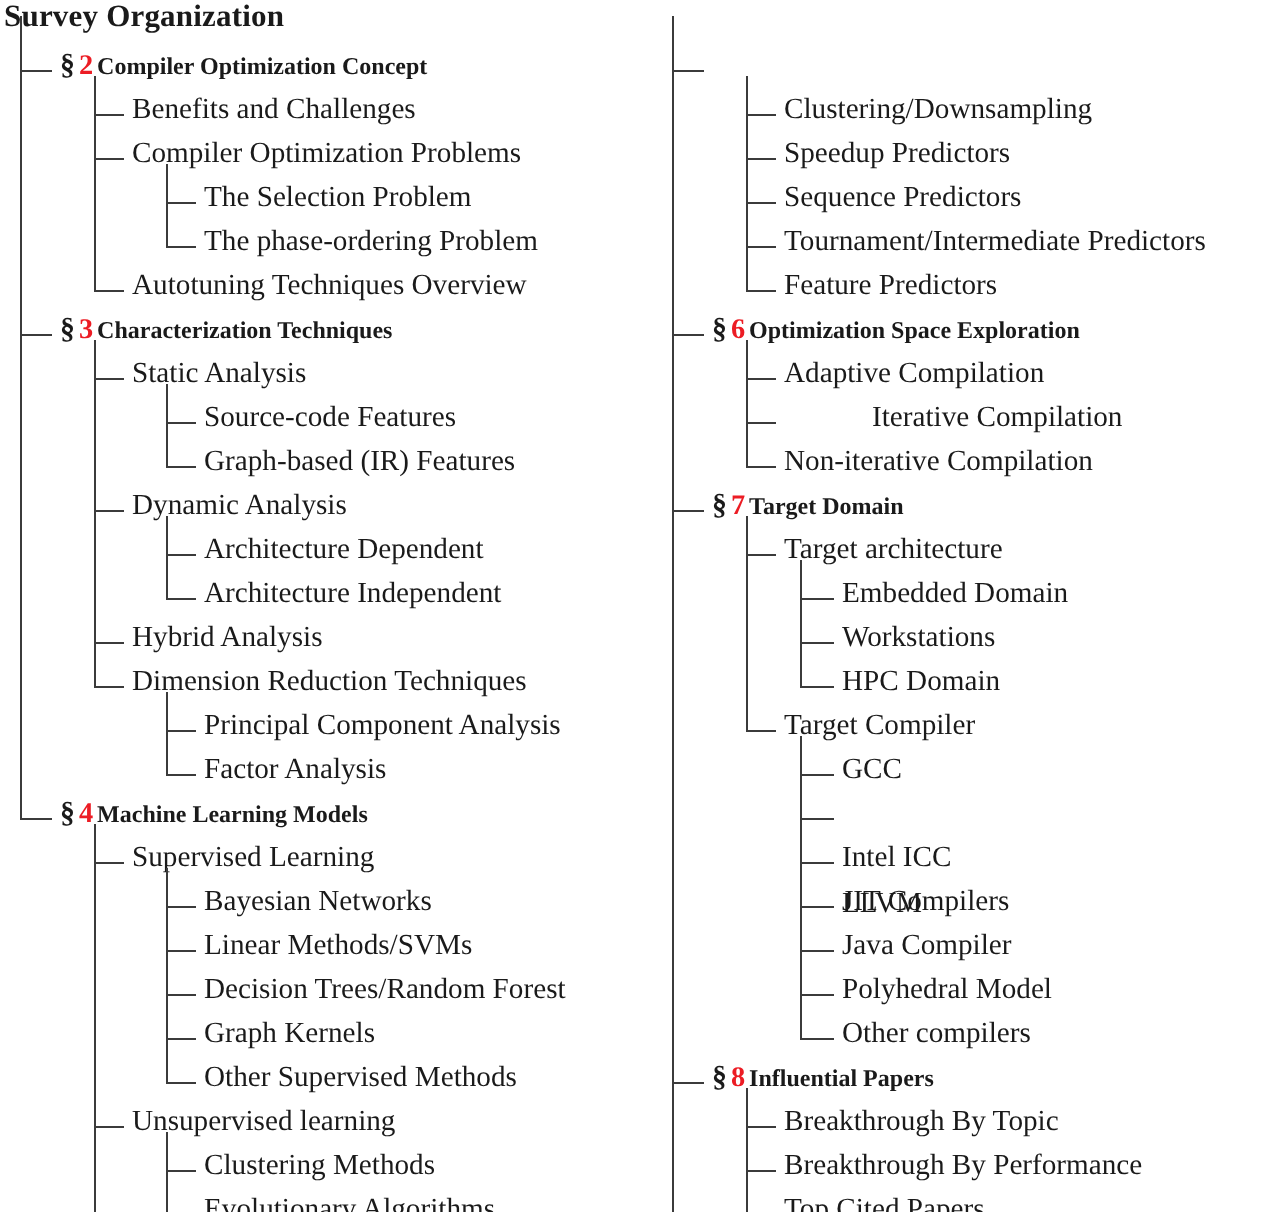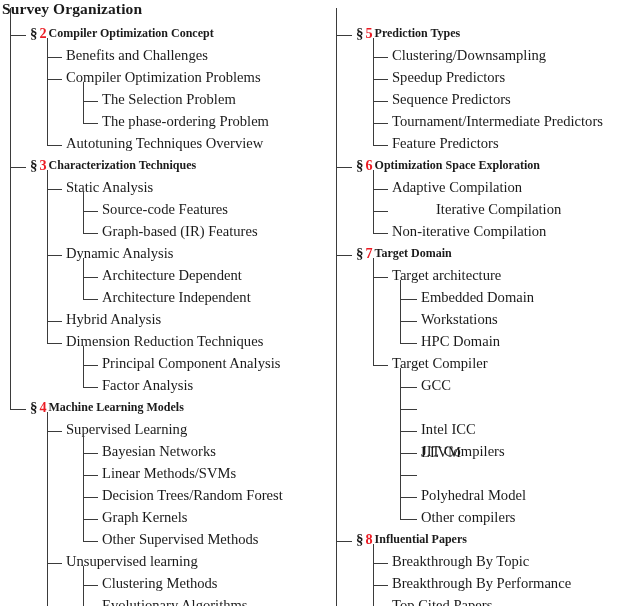--- a/index.html
+++ b/index.html
@@ -138,21 +138,20 @@
     <div class="hline" style="left: 83px; top: 585px; width: 15px; background: rgb(59, 59, 59);"></div>
     <div class="vline" style="left: 47px; top: 412px; height: 217px; background: rgb(59, 59, 59);"></div>
     <div class="hline" style="left: 47px; top: 431px; width: 15px; background: rgb(59, 59, 59);"></div>
     <div class="hline" style="left: 47px; top: 563px; width: 15px; background: rgb(59, 59, 59);"></div>
     <div class="vline" style="left: 10px; top: 8px; height: 401px; background: rgb(59, 59, 59);"></div>
     <div class="hline" style="left: 10px; top: 35px; width: 16px; background: rgb(59, 59, 59);"></div>
     <div class="hline" style="left: 10px; top: 167px; width: 16px; background: rgb(59, 59, 59);"></div>
     <div class="hline" style="left: 10px; top: 409px; width: 16px; background: rgb(59, 59, 59);"></div>
   </div>
 <div class="column" id="col-right">
-    <div class="row section" style="left: 26px; top: 22px;"><span class="sec-mark">§</span><span class="sec-num" style="color: rgb(236, 28, 36);">5</span><span class="label">Prediction Types</span></div>
     <div class="row" style="left: 62px; top: 44px;"><span class="label">Clustering/Downsampling</span></div>
     <div class="row" style="left: 62px; top: 66px;"><span class="label">Speedup Predictors</span></div>
     <div class="row" style="left: 62px; top: 88px;"><span class="label">Sequence Predictors</span></div>
     <div class="row" style="left: 62px; top: 110px;"><span class="label">Tournament/Intermediate Predictors</span></div>
     <div class="row" style="left: 62px; top: 132px;"><span class="label">Feature Predictors</span></div>
     <div class="vline" style="left: 43px; top: 38px; height: 107px; background: rgb(59, 59, 59);"></div>
     <div class="hline" style="left: 43px; top: 57px; width: 15px; background: rgb(59, 59, 59);"></div>
     <div class="hline" style="left: 43px; top: 79px; width: 15px; background: rgb(59, 59, 59);"></div>
     <div class="hline" style="left: 43px; top: 101px; width: 15px; background: rgb(59, 59, 59);"></div>
     <div class="hline" style="left: 43px; top: 123px; width: 15px; background: rgb(59, 59, 59);"></div>
@@ -172,20 +171,21 @@
     <div class="row" style="left: 91px; top: 330px;"><span class="label">HPC Domain</span></div>
     <div class="vline" style="left: 70px; top: 280px; height: 63px; background: rgb(59, 59, 59);"></div>
     <div class="hline" style="left: 70px; top: 299px; width: 17px; background: rgb(59, 59, 59);"></div>
     <div class="hline" style="left: 70px; top: 321px; width: 17px; background: rgb(59, 59, 59);"></div>
     <div class="hline" style="left: 70px; top: 343px; width: 17px; background: rgb(59, 59, 59);"></div>
     <div class="row" style="left: 62px; top: 352px;"><span class="label">Target Compiler</span></div>
     <div class="row" style="left: 91px; top: 374px;"><span class="label">GCC</span></div>
     <div class="row" style="left: 91px; top: 396px; margin-top: 45px;"><span class="label">LLVM</span></div>
     <div class="row" style="left: 91px; top: 418px;"><span class="label">Intel ICC</span></div>
     <div class="row" style="left: 91px; top: 440px;"><span class="label">JIT Compilers</span></div>
+    <div class="row" style="left: 91px; top: 462px;"><span class="label">Java Compiler</span></div>
     <div class="row" style="left: 91px; top: 484px;"><span class="label">Polyhedral Model</span></div>
     <div class="row" style="left: 91px; top: 506px;"><span class="label">Other compilers</span></div>
     <div class="vline" style="left: 70px; top: 368px; height: 151px; background: rgb(59, 59, 59);"></div>
     <div class="hline" style="left: 70px; top: 387px; width: 17px; background: rgb(59, 59, 59);"></div>
     <div class="hline" style="left: 70px; top: 409px; width: 17px; background: rgb(59, 59, 59);"></div>
     <div class="hline" style="left: 70px; top: 431px; width: 17px; background: rgb(59, 59, 59);"></div>
     <div class="hline" style="left: 70px; top: 453px; width: 17px; background: rgb(59, 59, 59);"></div>
     <div class="hline" style="left: 70px; top: 475px; width: 17px; background: rgb(59, 59, 59);"></div>
     <div class="hline" style="left: 70px; top: 497px; width: 17px; background: rgb(59, 59, 59);"></div>
     <div class="hline" style="left: 70px; top: 519px; width: 17px; background: rgb(59, 59, 59);"></div>

